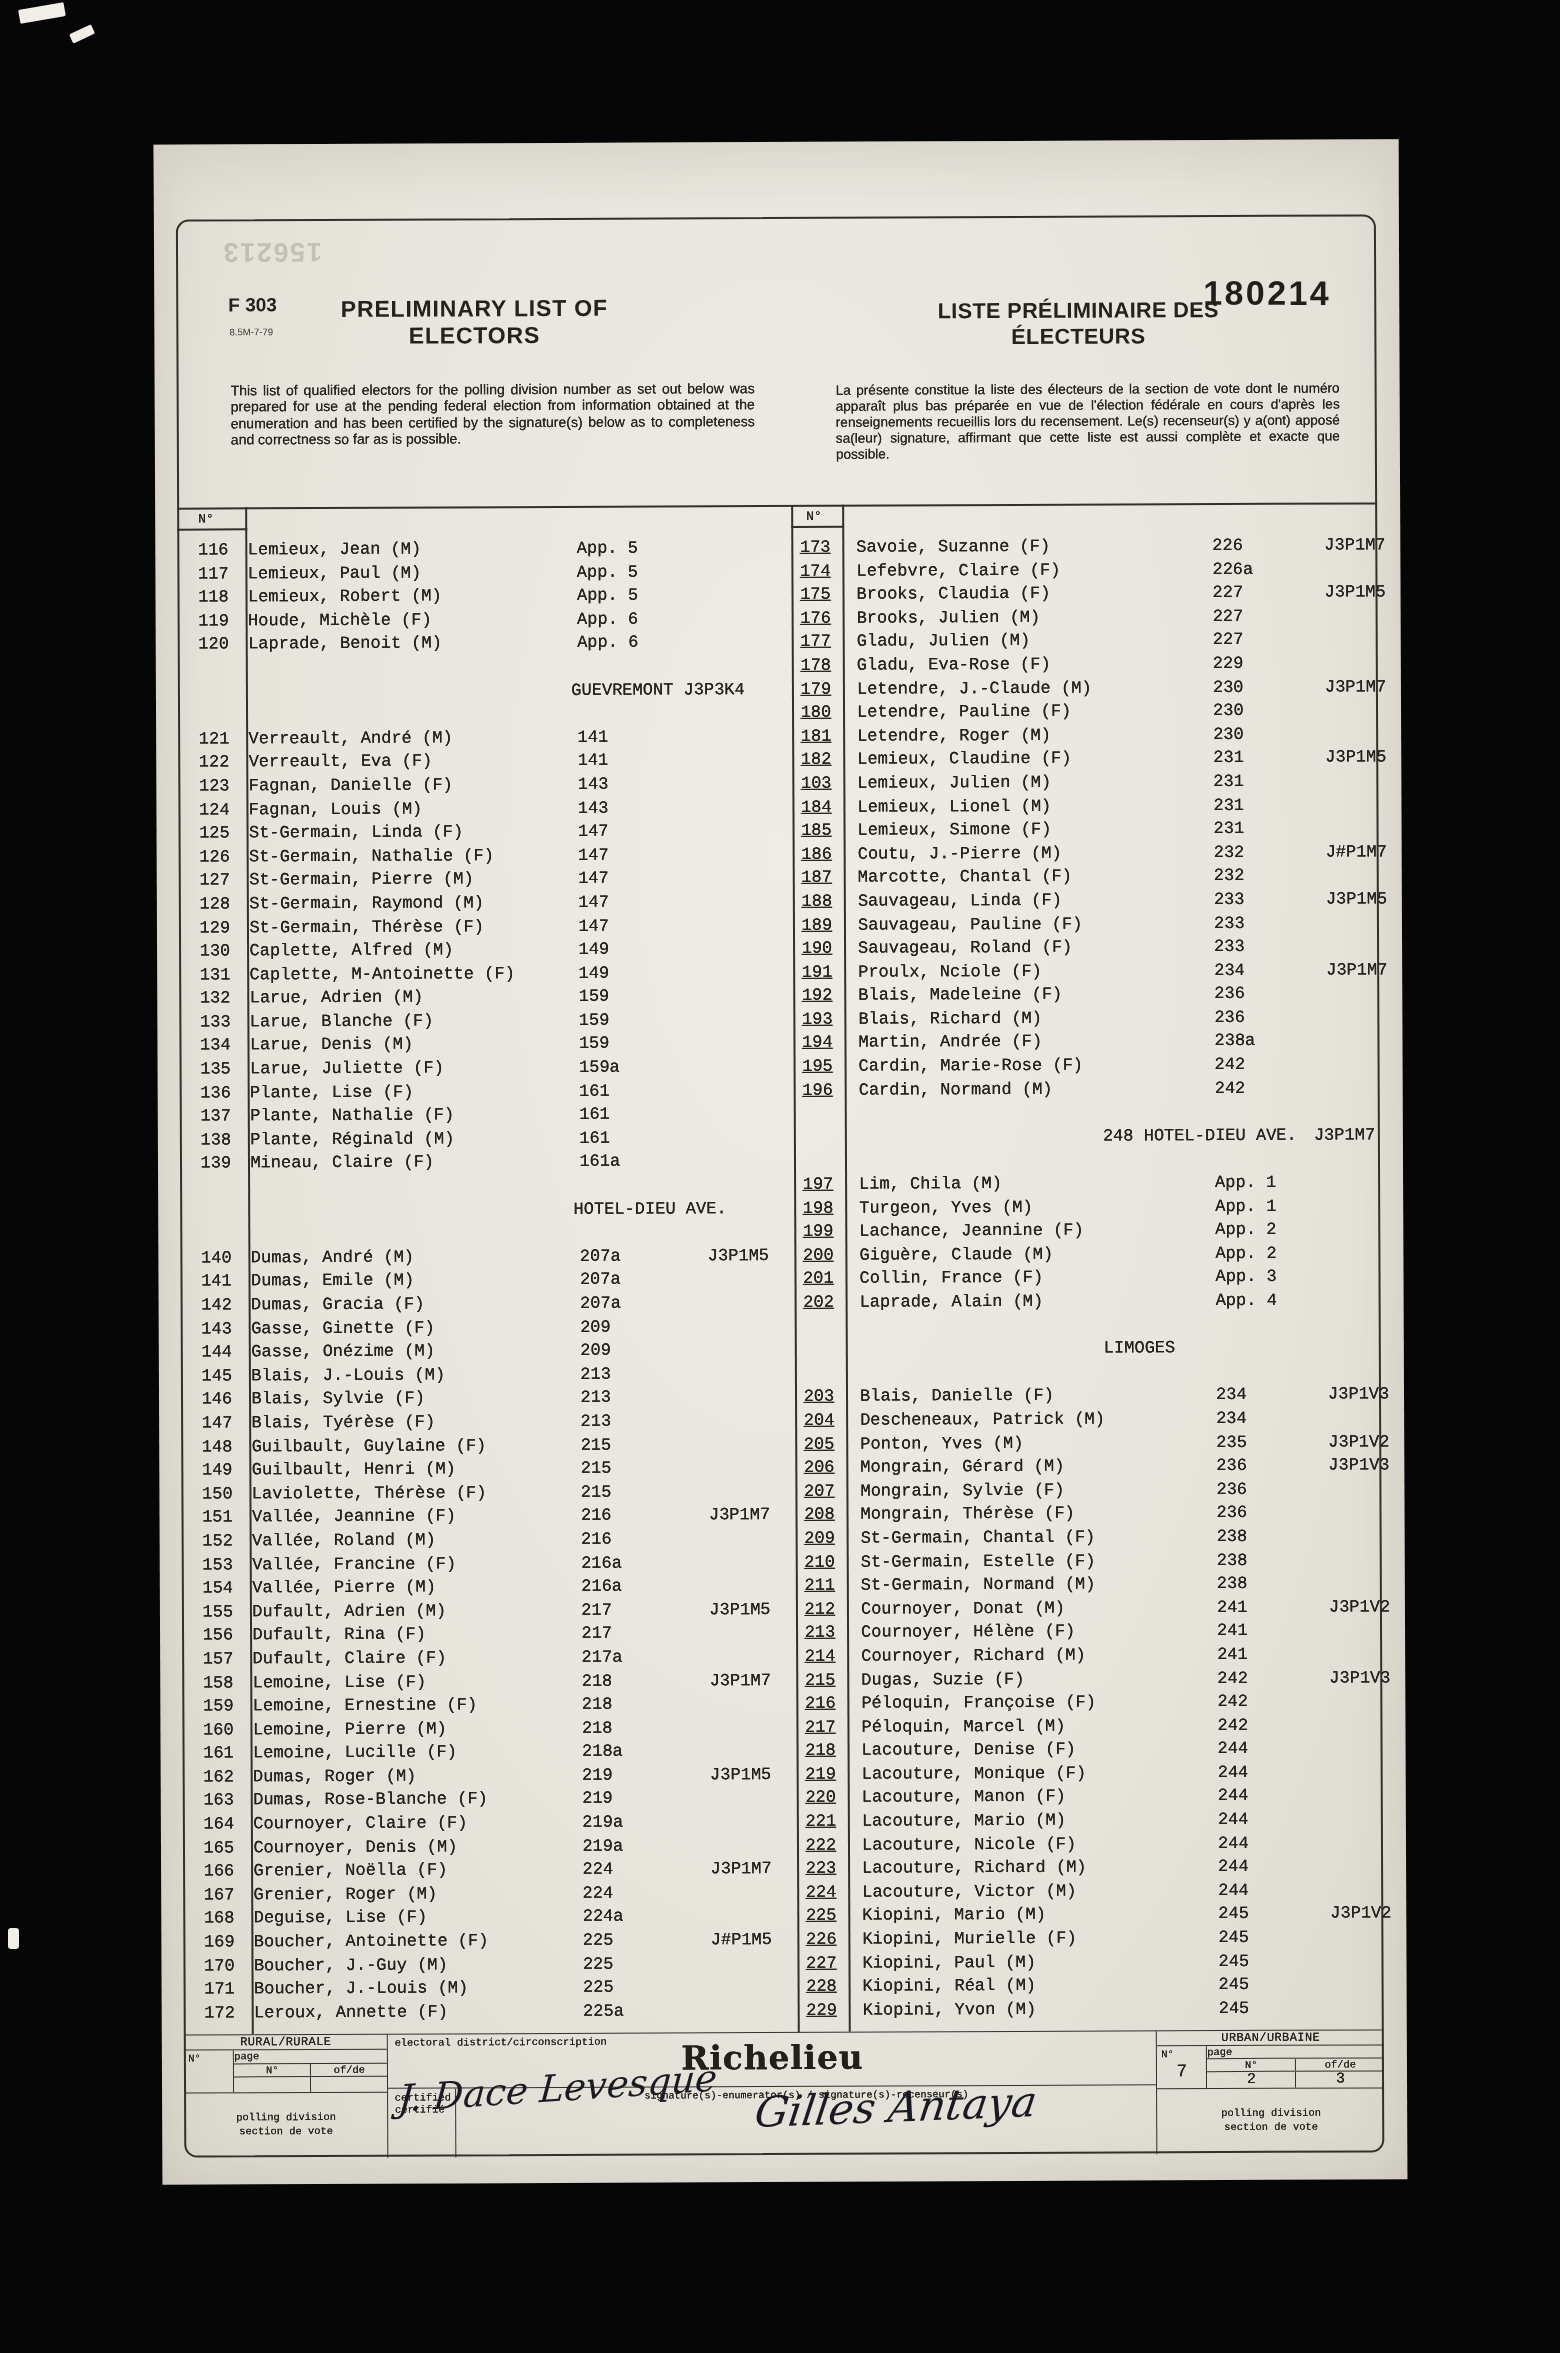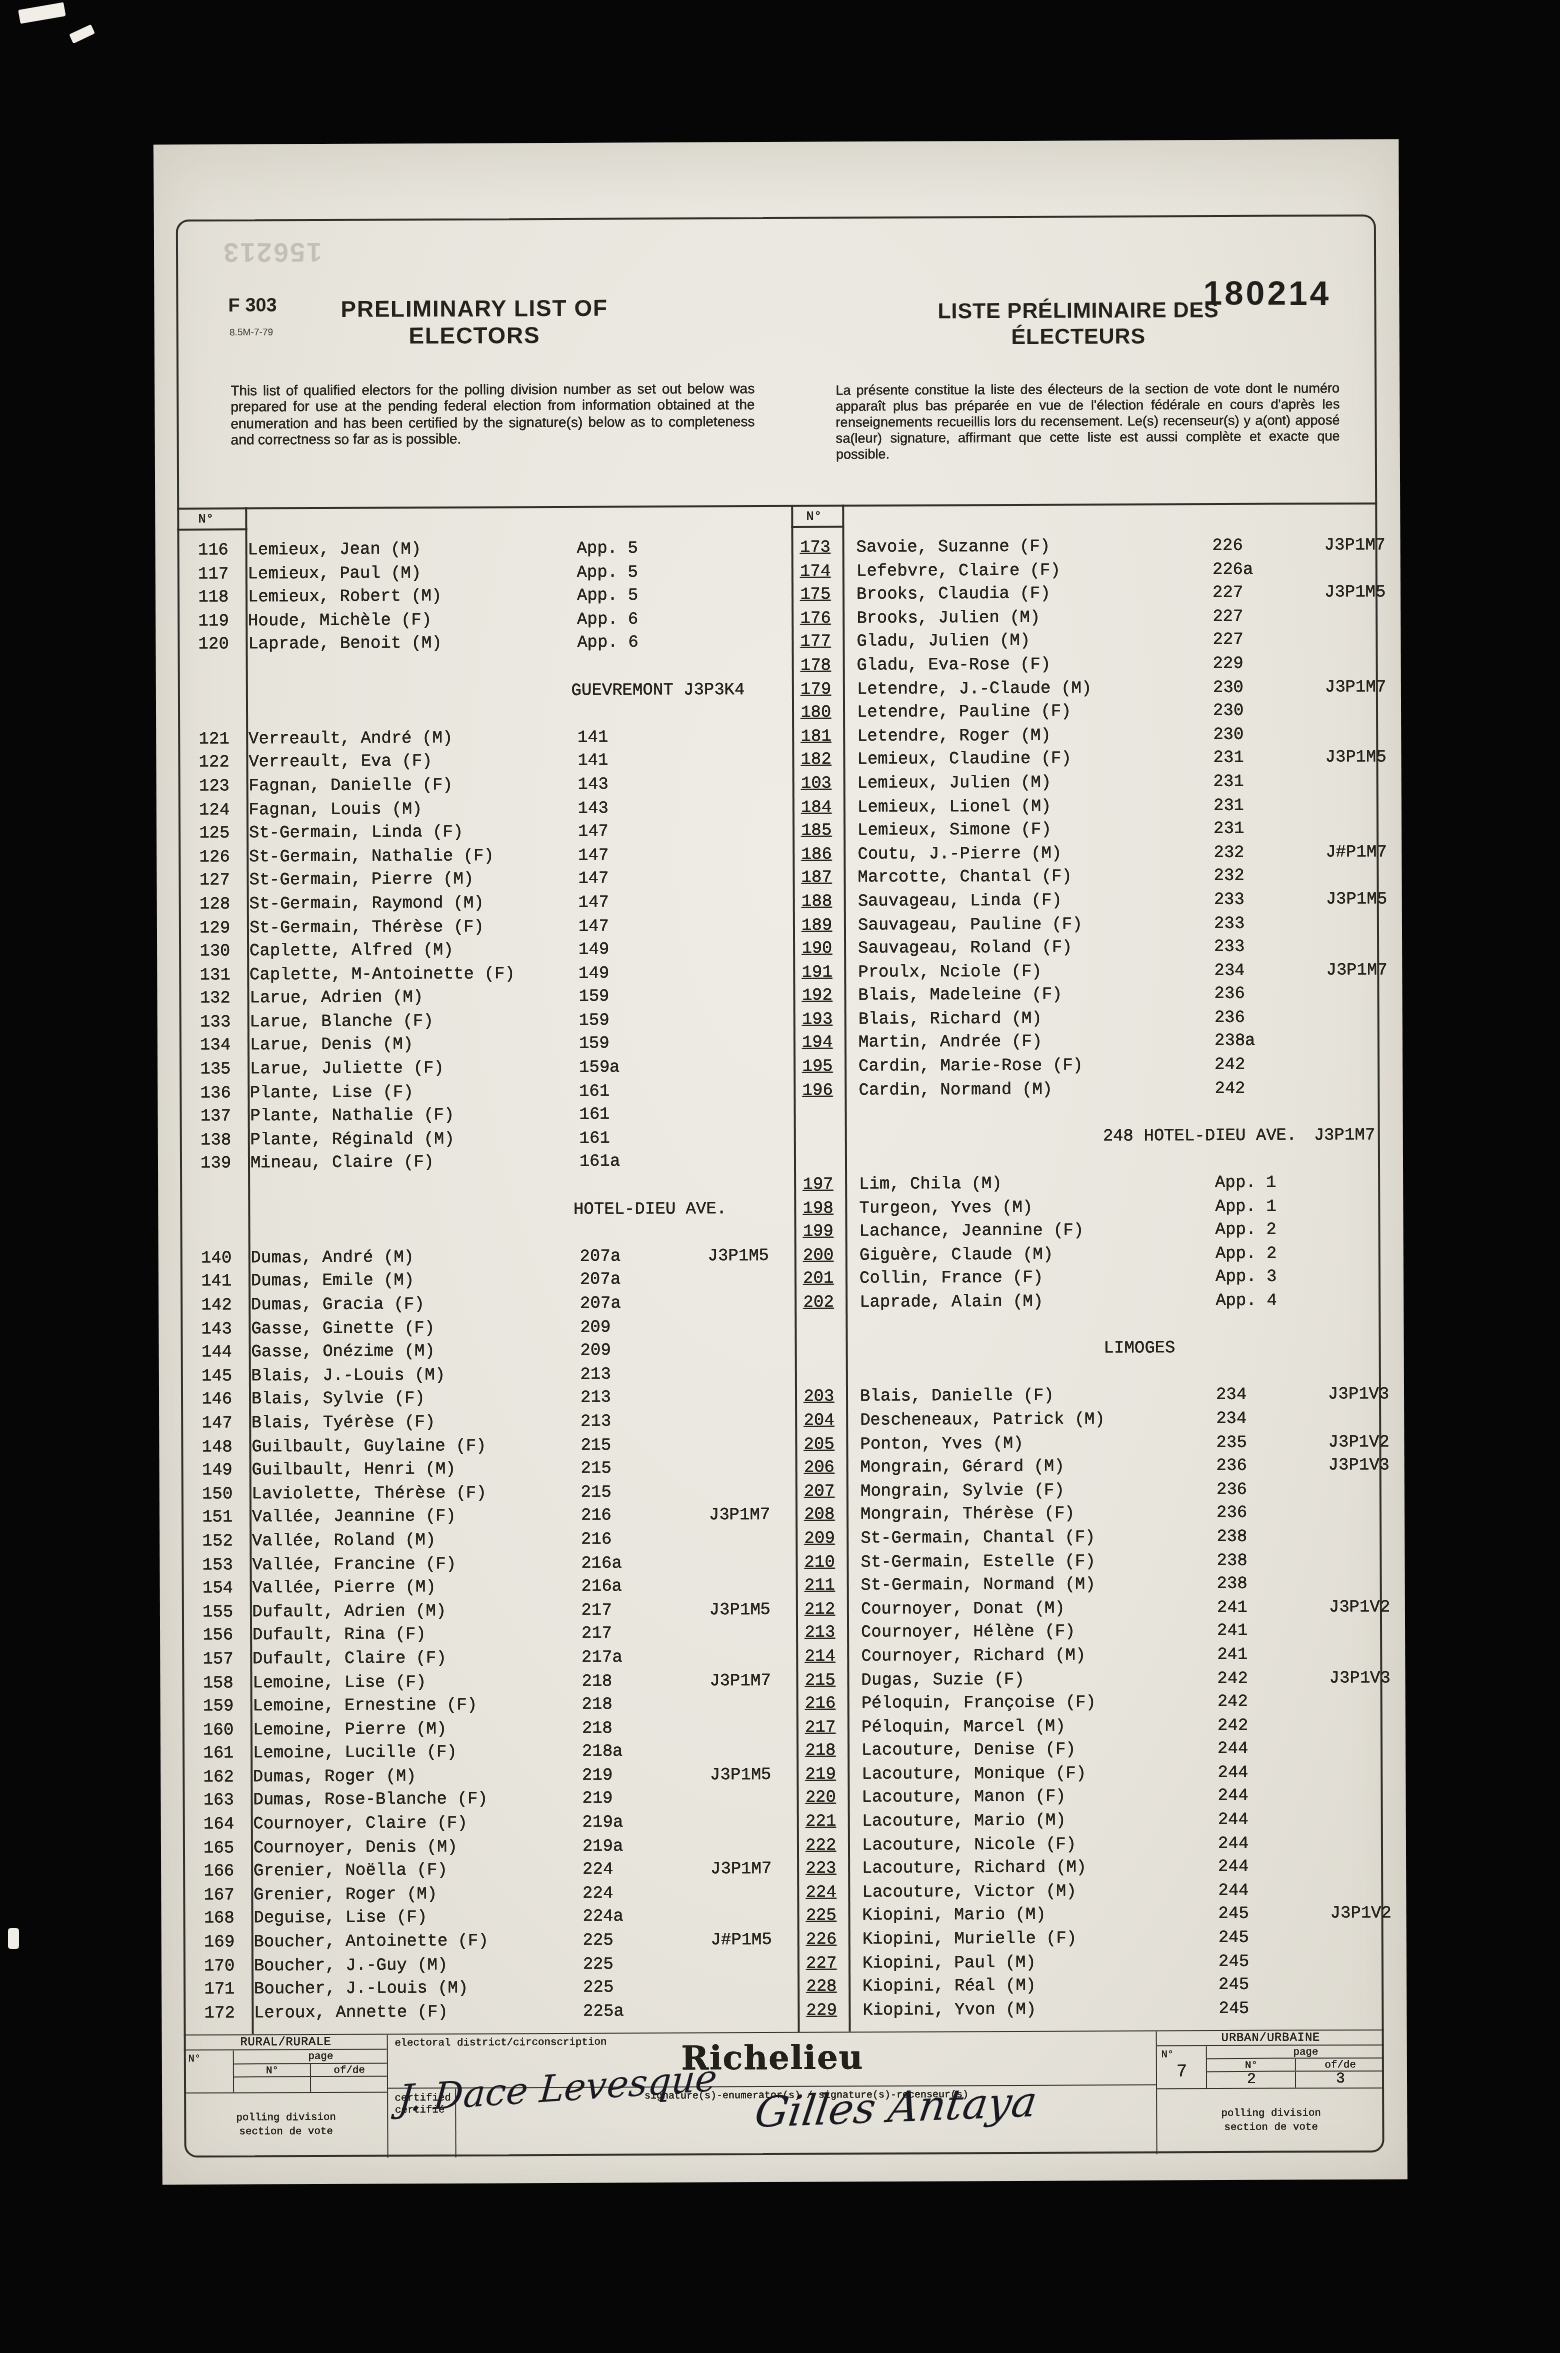--- a/index.html
+++ b/index.html
@@ -81,21 +81,21 @@
   .fright{left:973px;width:227px;}
   .tiny{font:10.4px/12px "Liberation Mono",monospace;text-shadow:0 0 0.3px currentColor;}
   .fblk-title{height:14.4px;line-height:14.4px;text-align:center;font-family:"Liberation Mono",monospace;
     font-size:12px;letter-spacing:0.4px;border-bottom:1.6px solid var(--ink);text-shadow:0 0 0.4px currentColor;}
   .fgrid{display:flex;height:43px;border-bottom:1.6px solid var(--ink);box-sizing:border-box;}
   .fno{width:50px;border-right:1.6px solid var(--ink);position:relative;box-sizing:border-box;}
   .fno .tiny{position:absolute;top:1.6px;left:4px;}
   .fno .fval{position:absolute;top:12.8px;left:0;width:100%;text-align:center;
     font:17.6px/24px "Liberation Mono",monospace;text-shadow:0 0 0.4px currentColor;}
   .fpage{flex:1;display:flex;flex-direction:column;}
-  .fpage-label{height:12.8px;text-align:center;border-bottom:1.6px solid var(--ink);padding-left:20px;}
+  .fpage-label{height:12.8px;text-align:left;border-bottom:1.6px solid var(--ink);}
   .fsplit{display:flex;height:12.8px;border-bottom:1.6px solid var(--ink);}
   .fsplit > div{flex:1;text-align:center;}
   .fsplit > div:first-child{border-right:1.6px solid var(--ink);}
   .fsplit.vals{height:16px;border-bottom:none;}
   .fsplit.vals > div{font:15px/16px "Liberation Mono",monospace;text-shadow:0 0 0.4px currentColor;}
   .fpolling{padding-top:17.6px;text-align:center;}
   .fpolling .tiny{display:block;line-height:13.6px;}
   .fdistrict-label{position:absolute;left:6.4px;top:2.4px;}
   .fdistrict-name{position:absolute;left:0;right:0;top:6.4px;text-align:center;
     font:bold 33px/37px "DejaVu Serif",serif;letter-spacing:0.8px;color:#22201a;text-shadow:0 0 0.4px currentColor;}

